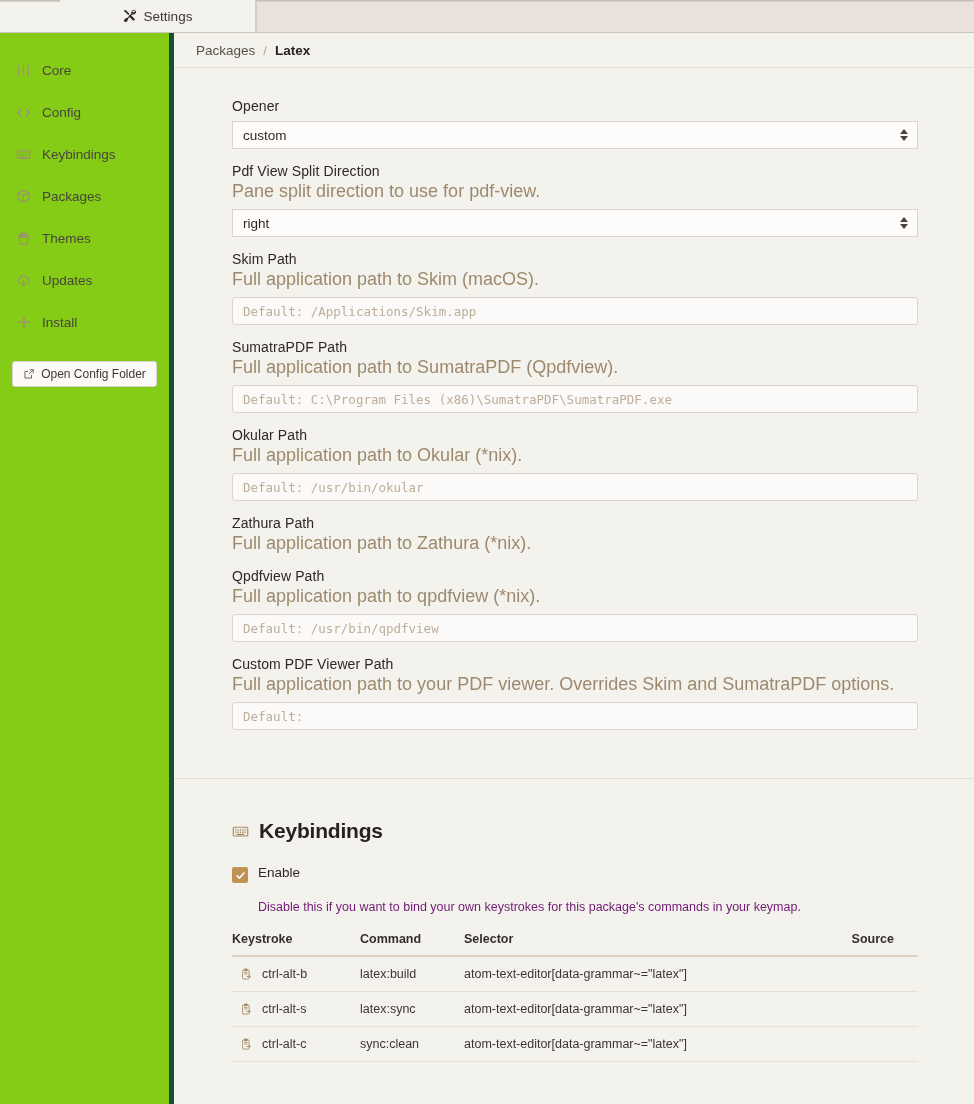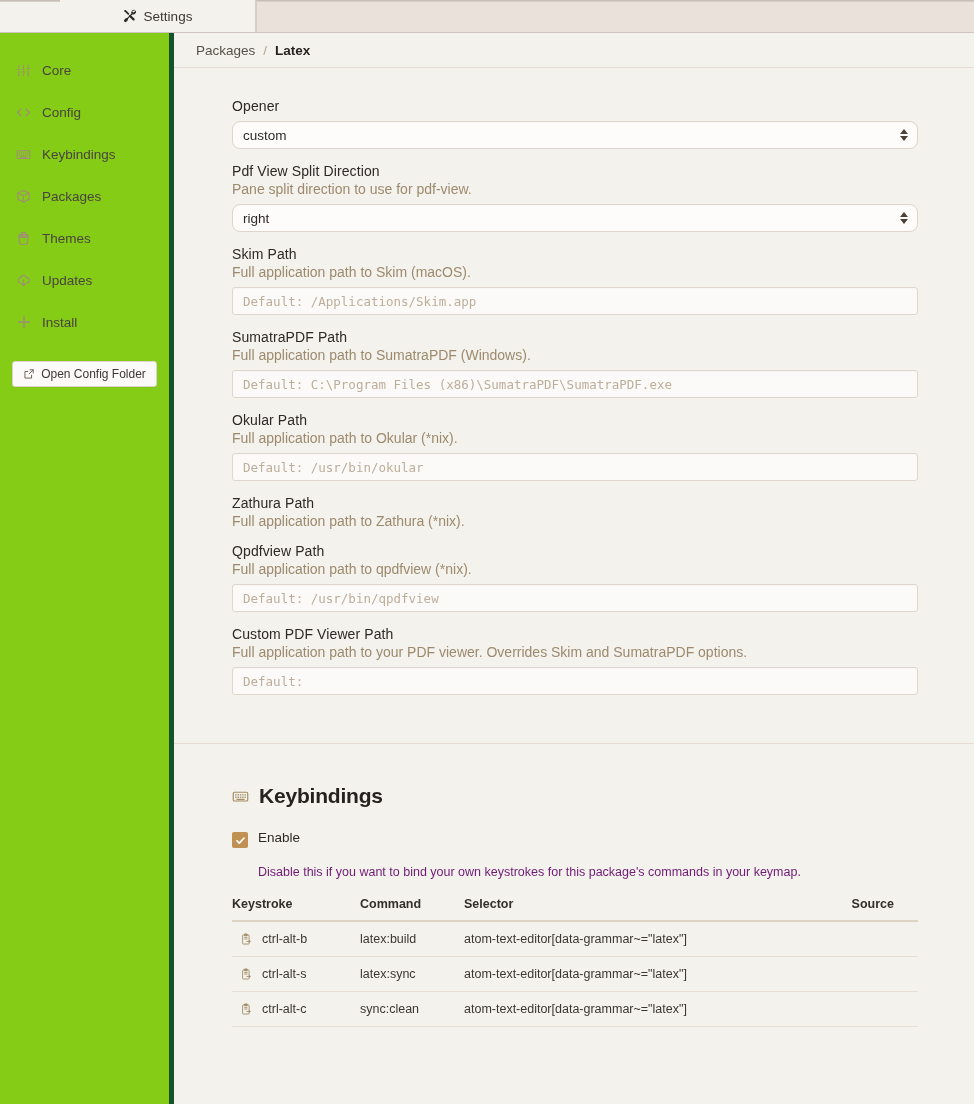--- a/index.html
+++ b/index.html
@@ -94,32 +94,32 @@
   .settings-block { padding: 30px 56px 34px 58px; }
 
   .field { margin-bottom: 14px; }
   .field-title {
     font-size: 14px;
     color: #2c2926;
     margin-bottom: 2px;
     letter-spacing: .1px;
   }
   .field-desc {
-    font-size: 14px;
+    font-size: 18px;
     color: #9d8a6e;
     margin-bottom: 7px;
   }
   .field-title + .ctrl { margin-top: 7px; }
 
   .select-box {
     position: relative;
     height: 28px;
     background: #fdfcfa;
     border: 1px solid #ddd5cb;
-    border-radius: 8px;
+    border-radius: 0;
     display: flex; align-items: center;
     padding: 0 26px 0 10px;
     font-size: 13.5px;
     color: #2e2b27;
     cursor: pointer;
     box-shadow: 0 1px 1px rgba(0,0,0,0.02) inset;
   }
   .stepper {
     position: absolute; right: 9px; top: 50%; transform: translateY(-50%);
     display: flex; flex-direction: column; gap: 2px;
@@ -350,21 +350,21 @@
         </div>
 
         <div class="field">
           <div class="field-title">Skim Path</div>
           <div class="field-desc">Full application path to Skim (macOS).</div>
           <div class="text-input">Default: /Applications/Skim.app</div>
         </div>
 
         <div class="field">
           <div class="field-title">SumatraPDF Path</div>
-          <div class="field-desc">Full application path to SumatraPDF (Windows).</div>
+          <div class="field-desc">Full application path to SumatraPDF (Qpdfview).</div>
           <div class="text-input">Default: C:\Program Files (x86)\SumatraPDF\SumatraPDF.exe</div>
         </div>
 
         <div class="field">
           <div class="field-title">Okular Path</div>
           <div class="field-desc">Full application path to Okular (*nix).</div>
           <div class="text-input">Default: /usr/bin/okular</div>
         </div>
 
         <div class="field">

